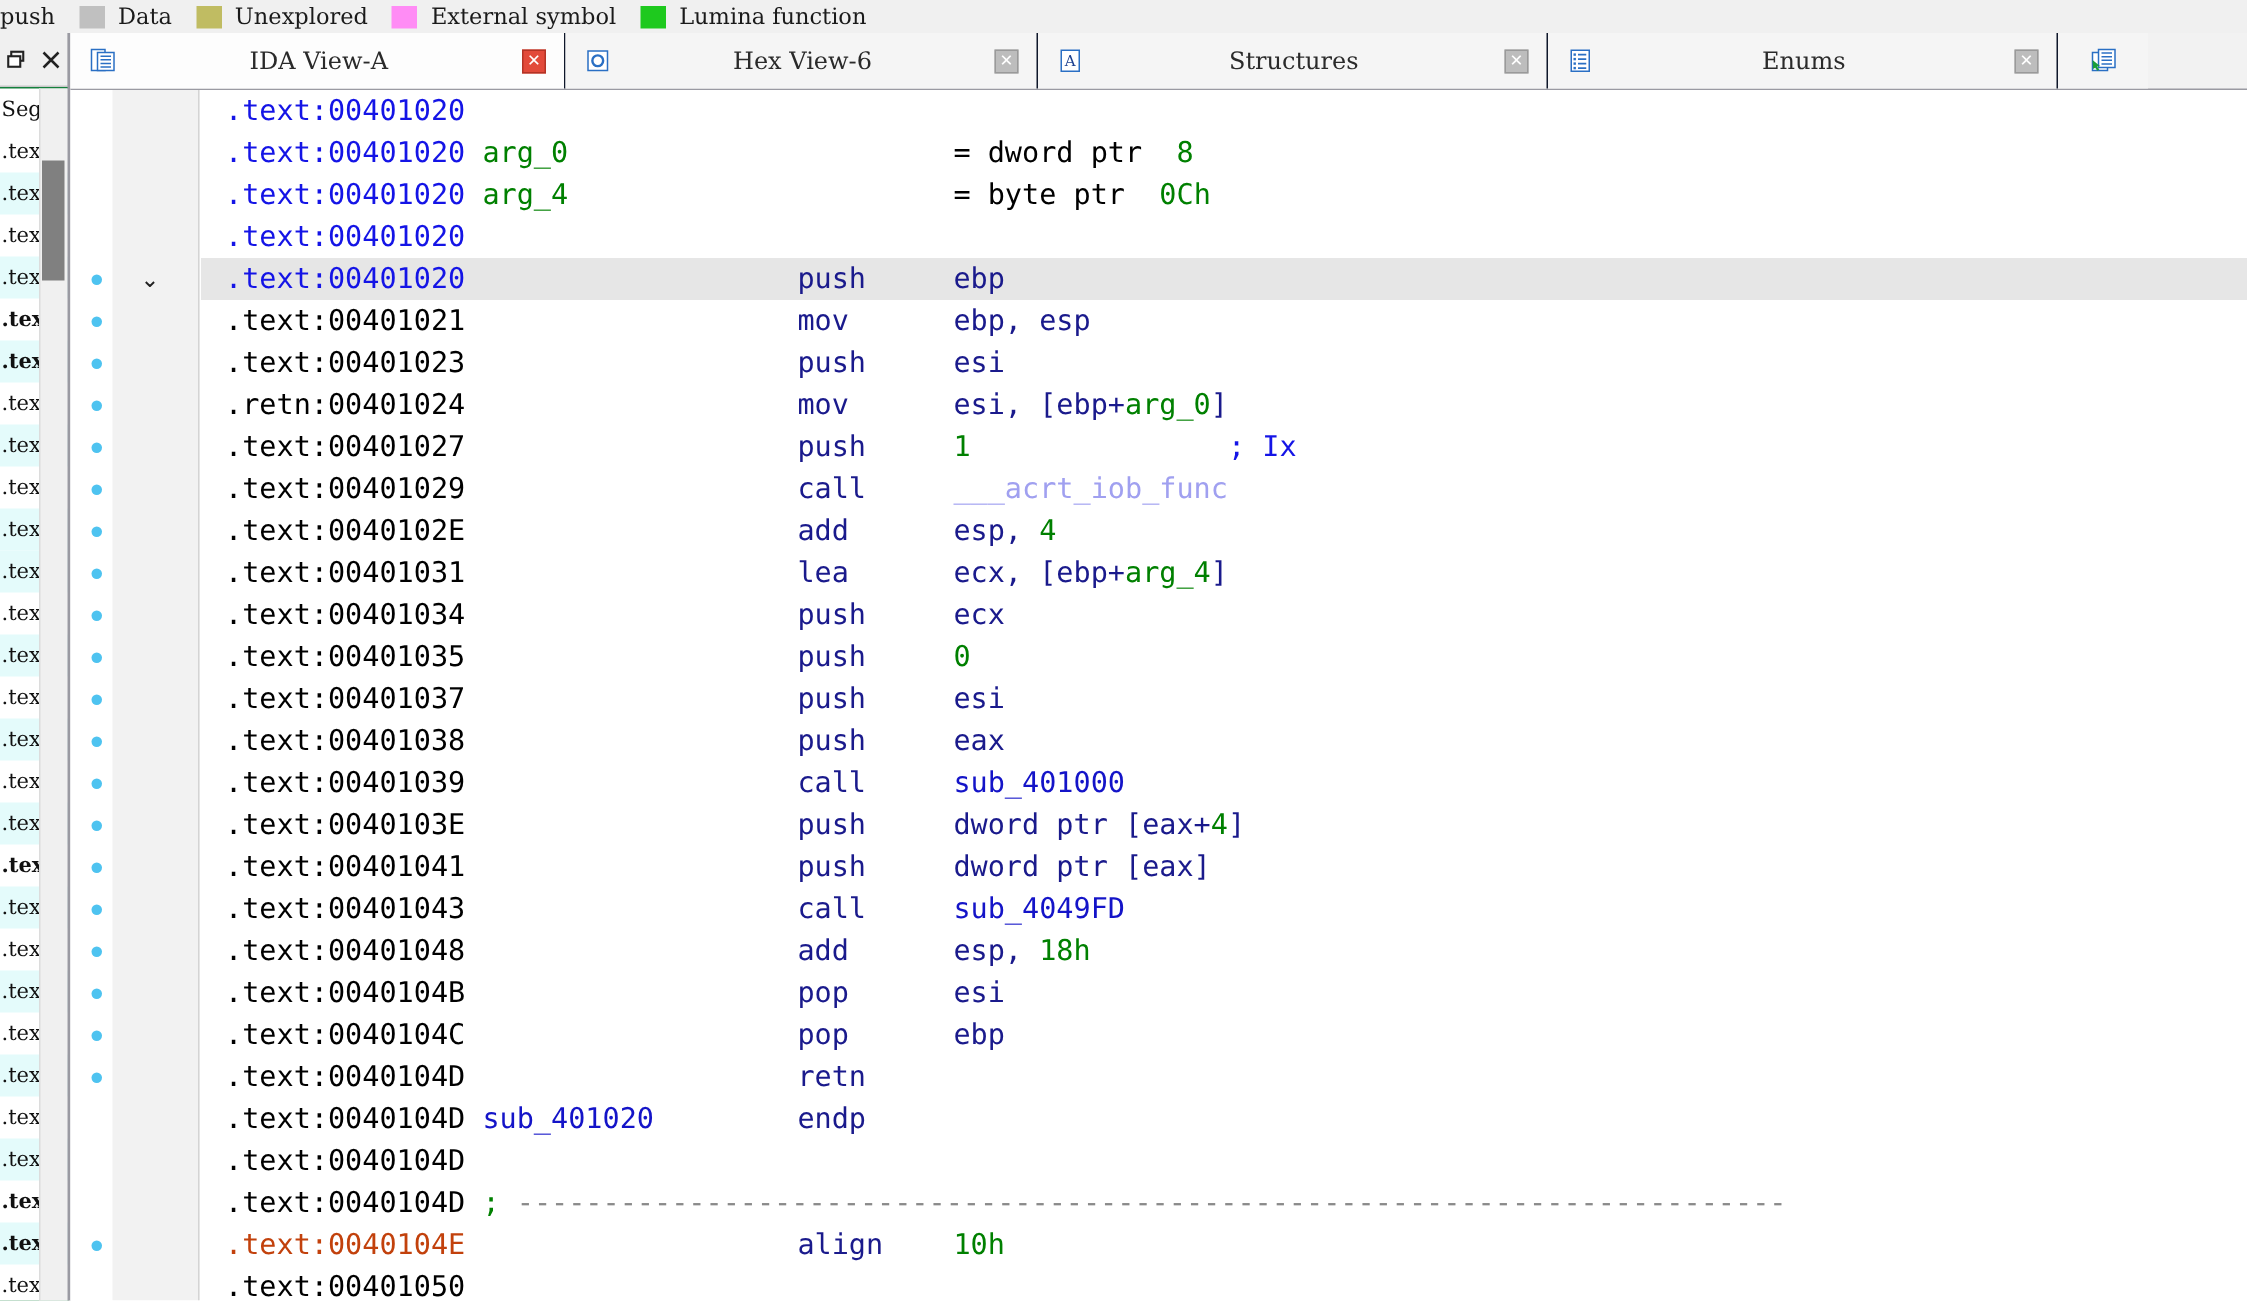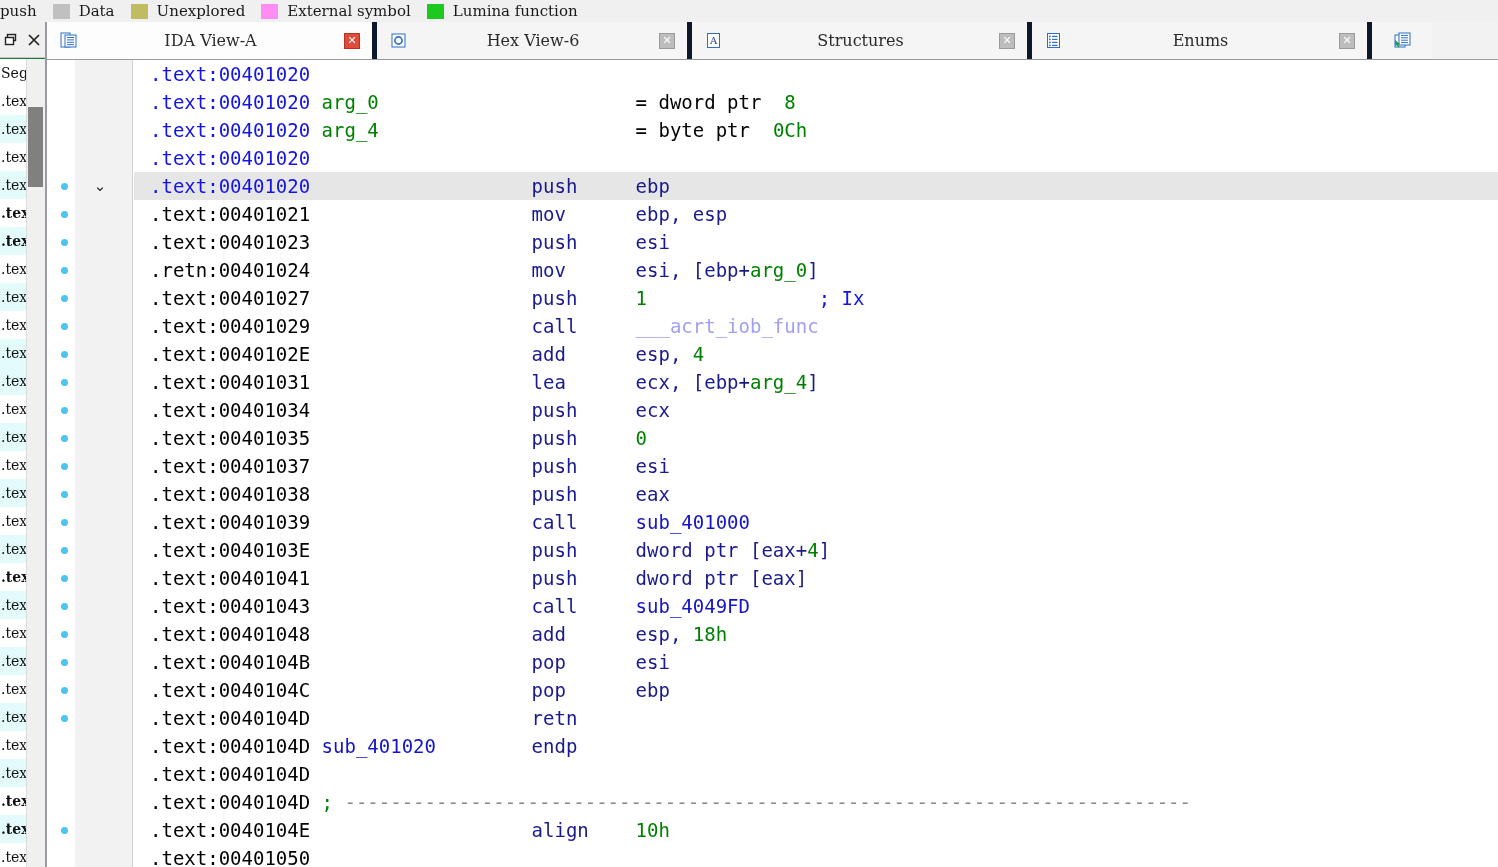--- a/index.html
+++ b/index.html
@@ -86,21 +86,21 @@
   #tab-bar {
     position: absolute; left: 47px; top: 22px;
     width: 1451px; height: 38px;
     background: #f2f2f2;
     border-bottom: 1px solid #9a9aa2;
     display: flex; align-items: stretch;
   }
   .tab {
     display: flex; align-items: center;
     background: #f5f5f5;
-    border-right: 5px solid #0f172a;
+    border-right: 1px solid #0f172a;
     padding: 0 12px;
     cursor: pointer;
     position: relative;
     justify-content: center;
   }
   .tab.active { background: #fdfdfd; }
   .tab-icon {
     width: 18px; height: 18px; flex: none;
     display: flex; align-items: center; justify-content: center;
   }
@@ -180,21 +180,21 @@
     font-size: 15px;
     line-height: 28px;
     color: #222;
     text-align: center;
     cursor: pointer;
   }
 
   
   .t-addr      { color: #000000; }
   .t-addr-hl   { color: #1414e6; }
-  .t-addr-dim  { color: #000000; }
+  .t-addr-dim  { color: #c2410c; }
   .t-name      { color: #1414c8; }
   .t-var       { color: #008000; }
   .t-mnem      { color: #1a1a8c; }
   .t-op        { color: #1a1a8c; }
   .t-num       { color: #008000; }
   .t-extern    { color: #a0a0f0; }
   .t-comment   { color: #1414e6; }
   .t-sep       { color: #8a8a8a; }
   .t-plain     { color: #000000; }
 

